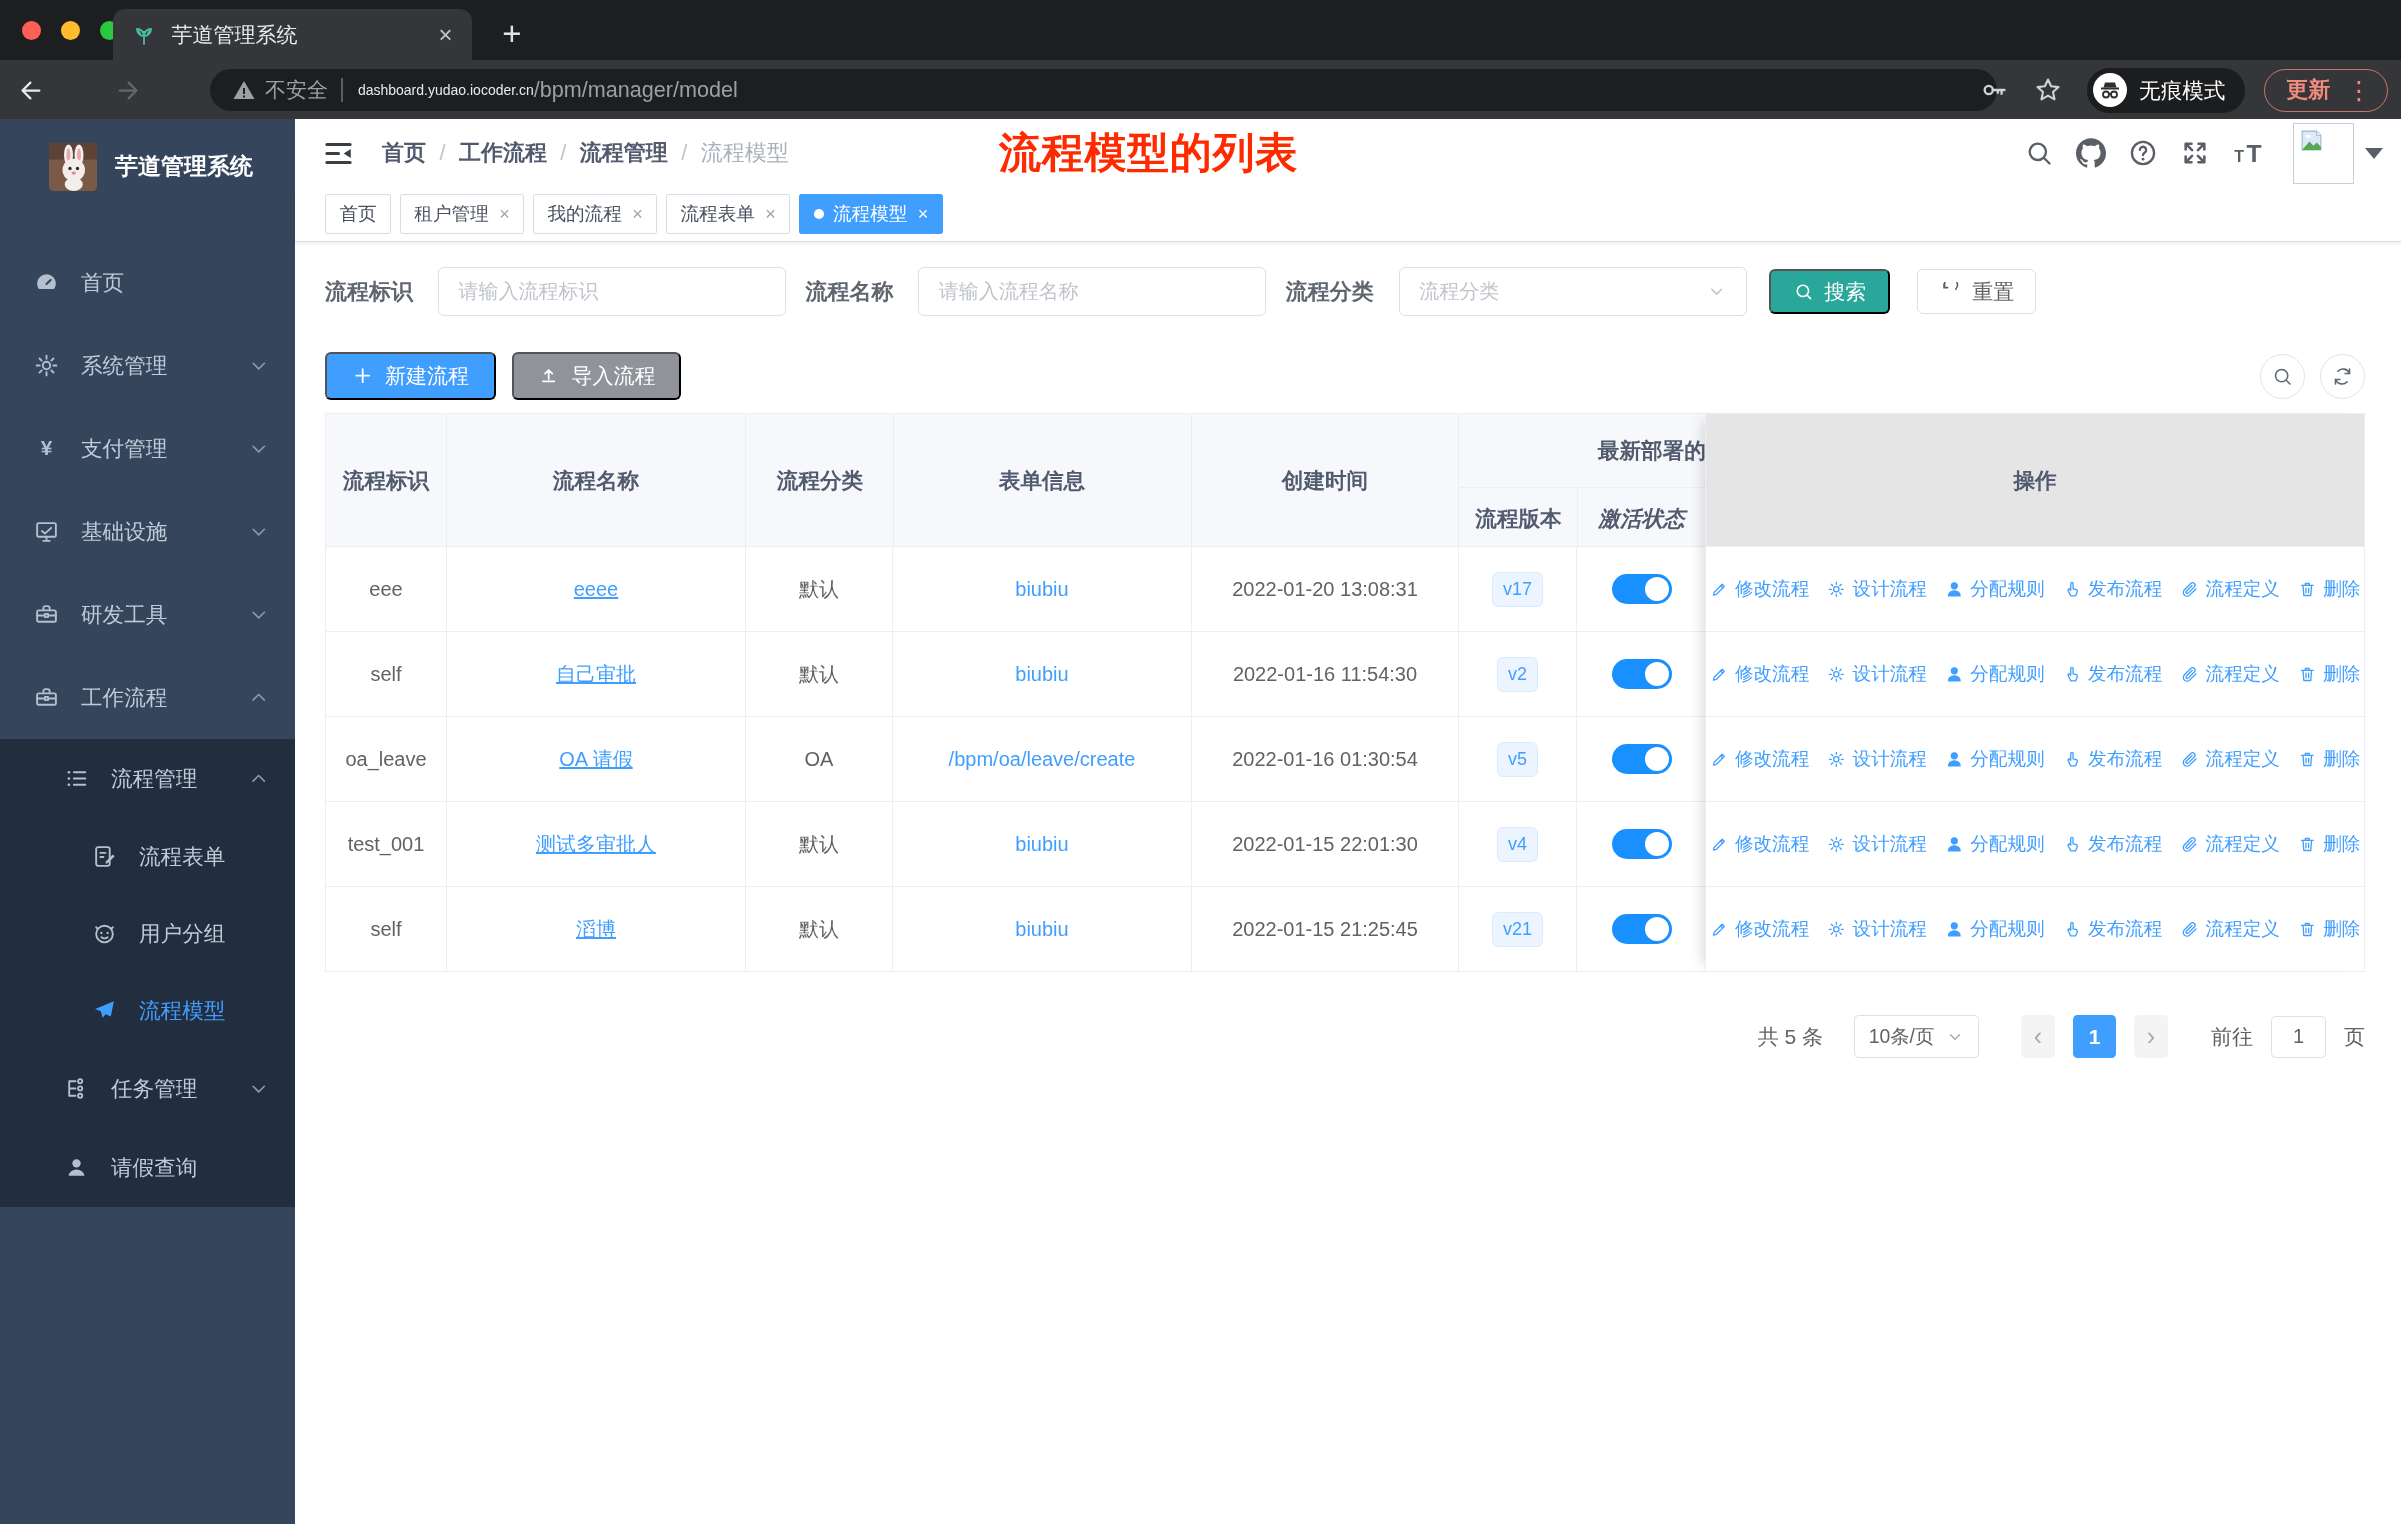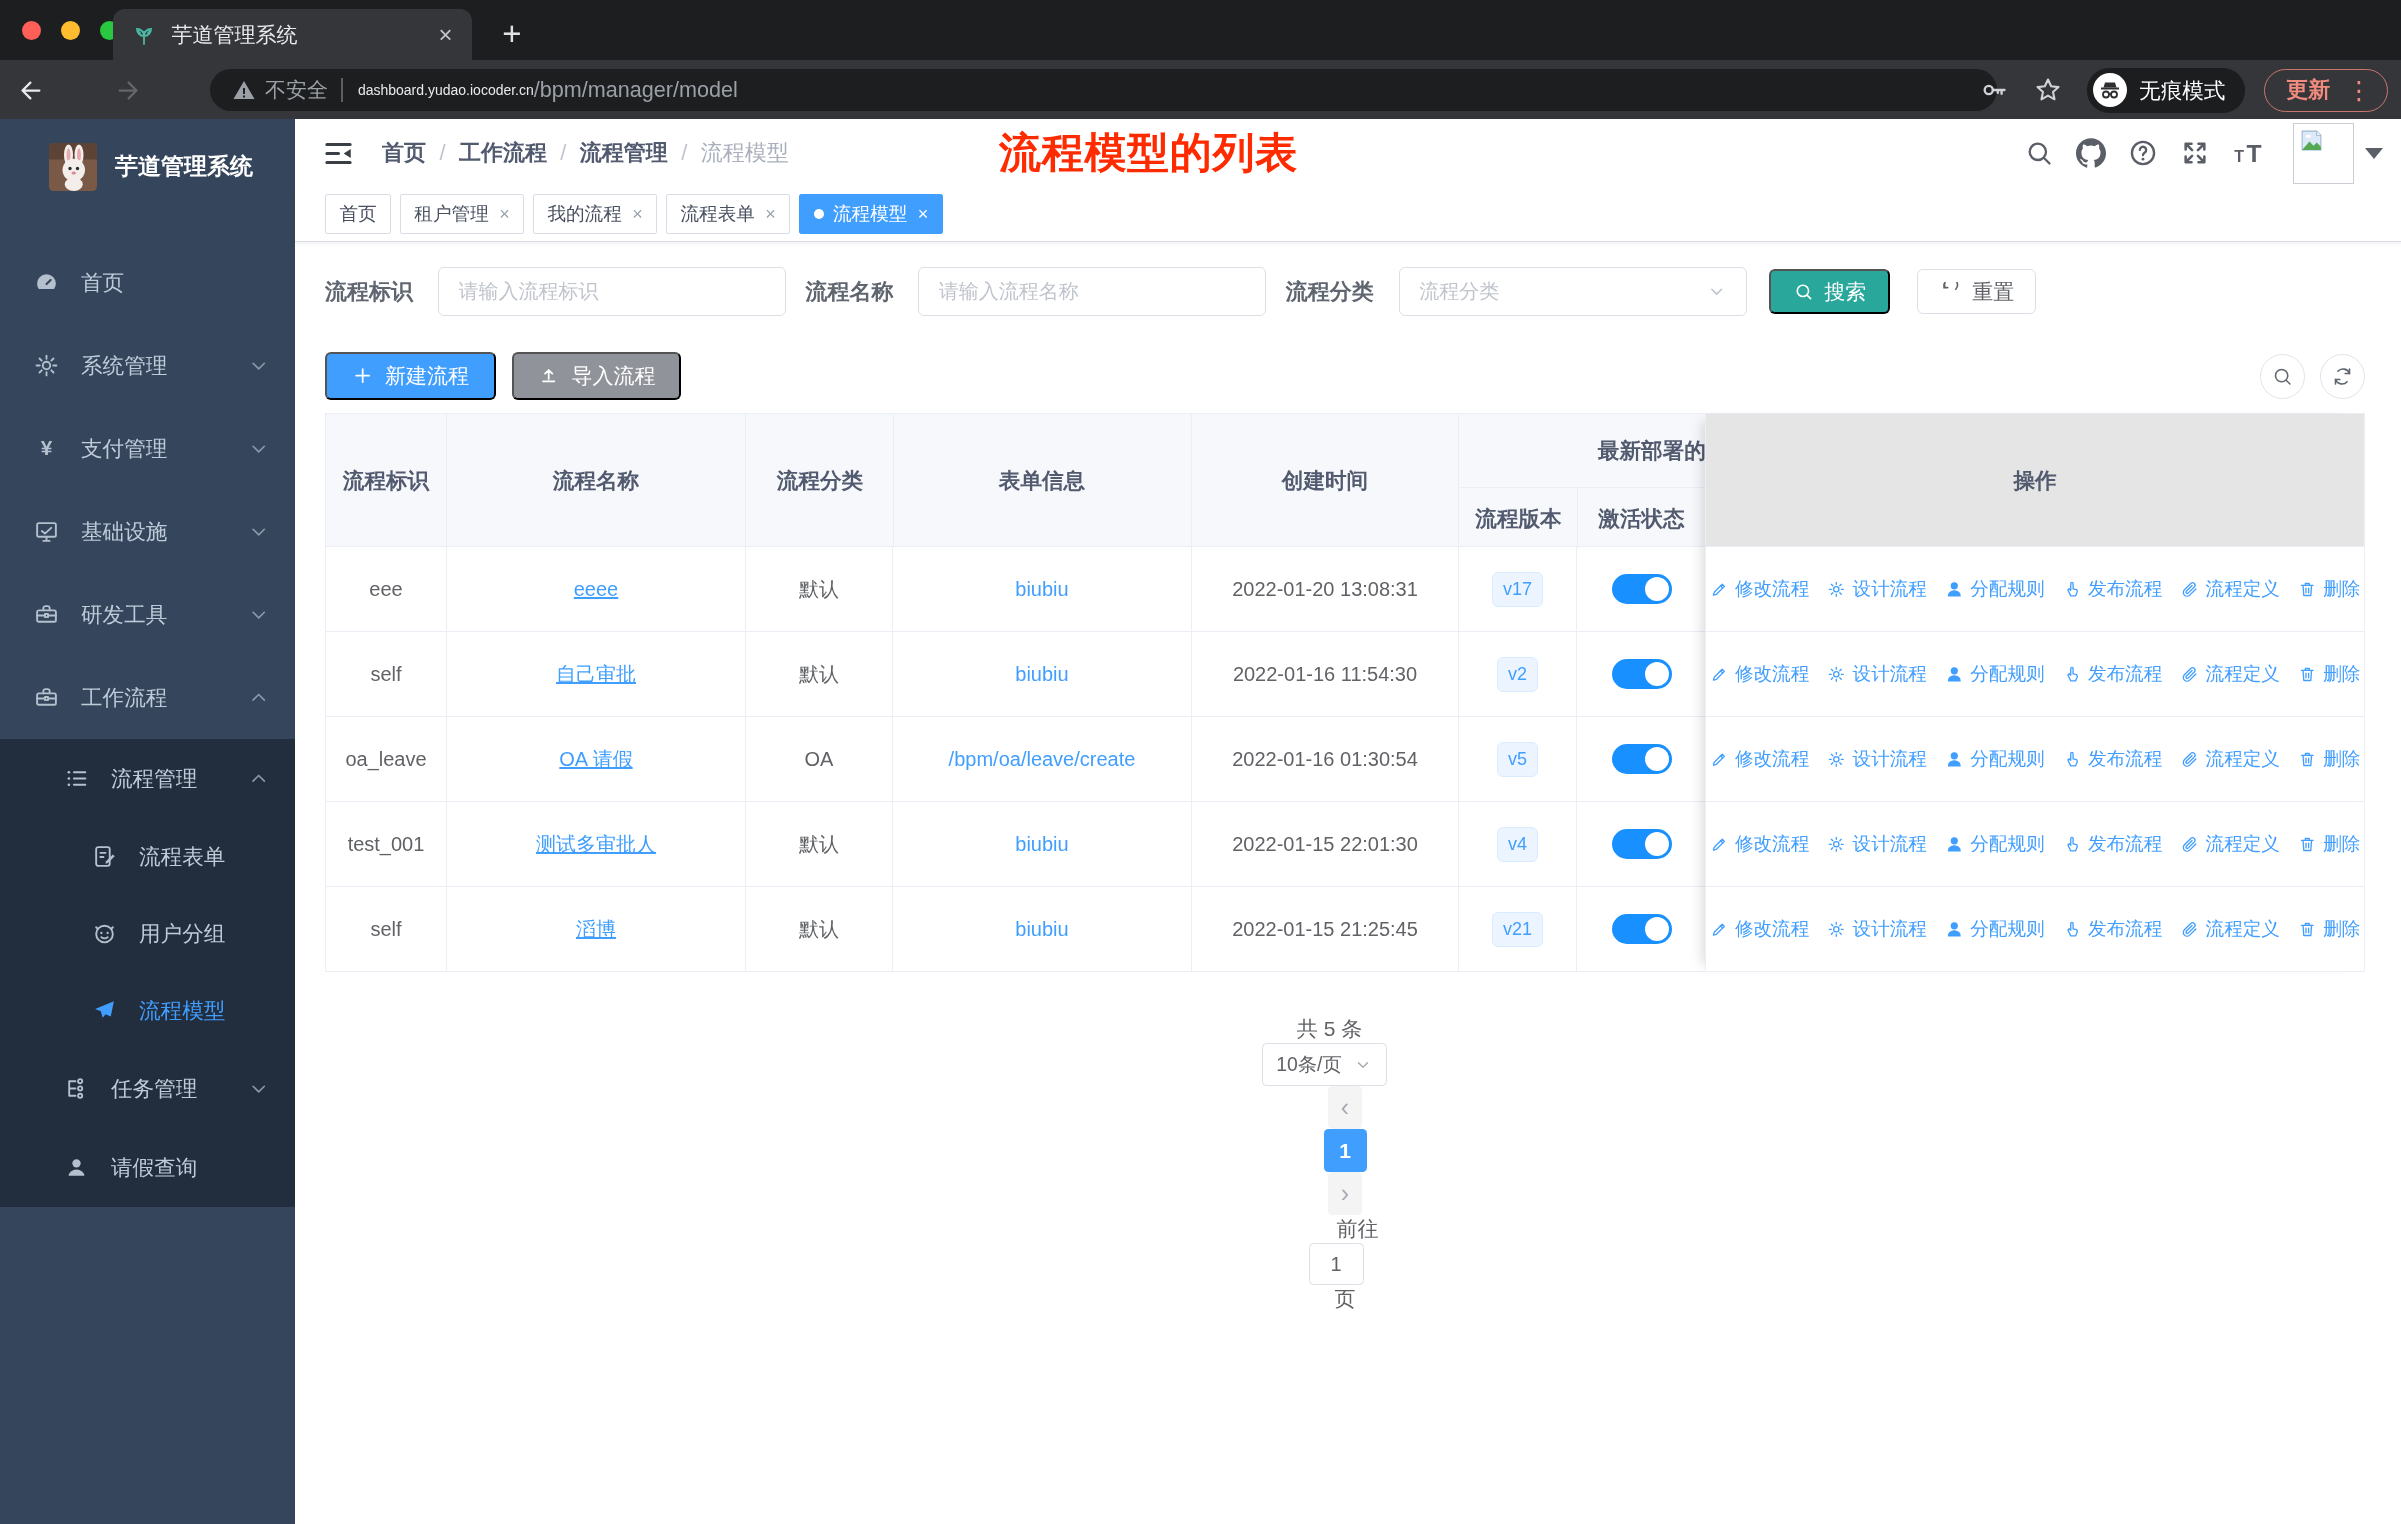--- a/index.html
+++ b/index.html
@@ -112,40 +112,40 @@
   .tbl { position:relative; margin-top:13.4px; width:2040px; border:0.7px solid #ebeef5; border-bottom:none; font-size:20px; color:#606266; }
   .thead { position:relative; height:133px; background:#f7f8fb; border-bottom:0.7px solid #ebeef5; }
   .hc { position:absolute; top:0; height:133px; display:flex; align-items:center; justify-content:center;
         color:#515a6e; font-weight:600; font-size:21.6px; border-right:0.7px solid #ebeef5; }
   .hc1 { left:0; width:121px; } .hc2 { left:121px; width:299px; } .hc3 { left:421px; width:147px; }
   .hc4 { left:567px; width:299px; } .hc5 { left:866px; width:267px; }
   .hgroup { position:absolute; left:1134px; top:0; width:470px; height:74px; display:flex; align-items:center;
             justify-content:center; color:#515a6e; font-weight:600; font-size:21.6px; border-bottom:0.7px solid #ebeef5; white-space:nowrap; overflow:visible; }
   .hsub { position:absolute; top:74px; height:60px; display:flex; align-items:center; justify-content:center;
           color:#515a6e; font-weight:600; font-size:21.6px; border-right:0.7px solid #ebeef5; }
-  .hsub1 { left:1134px; width:118px; } .hsub2 { left:1251px; width:130px; }
+  .hsub1 { left:1134px; width:118px; } .hsub2 { left:1251px; width:130px;font-style:italic; }
   .tr { display:flex; height:85px; border-bottom:0.7px solid #ebeef5; background:#fff; }
   .td { display:flex; align-items:center; justify-content:center; border-right:0.7px solid #ebeef5; }
   .td-key { width:121px; } .td-name { width:299px;text-decoration:underline; } .td-cat { width:147px; } .td-form { width:299px; }
   .td-date { width:267px; } .td-ver { width:118px; } .td-stat { width:130px; } .td-fill { flex:1; border-right:none; }
   .cell-link { color:#409eff; }
   .v-badge { background:#ecf5ff; border:0.7px solid #d9ecff; color:#409eff; font-size:18px; border-radius:6px; padding:6px 10.4px; }
   .switch { width:60px; height:30px; border-radius:16.4px; background:#1890ff; position:relative; }
   .switch::after { content:""; position:absolute; right:3px; top:3px; width:24px; height:24px; border-radius:50%; background:#fff; }
 
   .ops-col { position:absolute; top:0; right:0; bottom:0; width:659px; background:#fff;
              border-left:0.7px solid #ebeef5; box-shadow:-10.4px 0 12px -7.4px rgba(0,0,0,.14); }
   .ops-h { height:133px; background:#e5e5e5; border-bottom:0.7px solid #ebeef5; display:flex; align-items:center;
            justify-content:center; color:#515a6e; font-weight:600; font-size:21.6px; }
   .ops-r { height:85px; border-bottom:0.7px solid #ebeef5; display:flex; align-items:center; justify-content:center; gap:18px; }
   .op-link { display:inline-flex; align-items:center; gap:6.7px; color:#409eff; font-size:18.6px; white-space:nowrap; }
   .op-link .op-ic { width:18.6px; height:18.6px; }
 
   
-  .pager { margin-top:43px; display:flex; align-items:center; justify-content:flex-end; font-size:21px; color:#606266;flex-direction:column; }
+  .pager { margin-top:43px; display:flex; align-items:center; justify-content:flex-end; font-size:21px; color:#606266; }
   .pg-total { margin-right:31px; }
   .pg-size { width:125px; height:43px; border:0.7px solid #dcdfe6; border-radius:4.5px; display:flex; align-items:center;
              justify-content:center; gap:12px; color:#606266; font-size:19.4px; margin-right:42px; }
   .pg-size .sel-caret { width:18px; height:18px; color:#a8abb2; }
   .pg-btn { width:34px; height:43px; background:#f4f4f5; border-radius:4.5px; display:flex; align-items:center;
             justify-content:center; color:#a8abb2; font-size:25px; }
   .pg-cur { min-width:43px; height:43px; background:#409eff; color:#fff; border-radius:4.5px; display:flex;
             align-items:center; justify-content:center; font-weight:600; margin:0 18px; }
   .pg-goto { margin-left:43px; margin-right:18px; }
   .pg-input { width:55px; height:42px; border:0.7px solid #dcdfe6; border-radius:4.5px; text-align:center;

